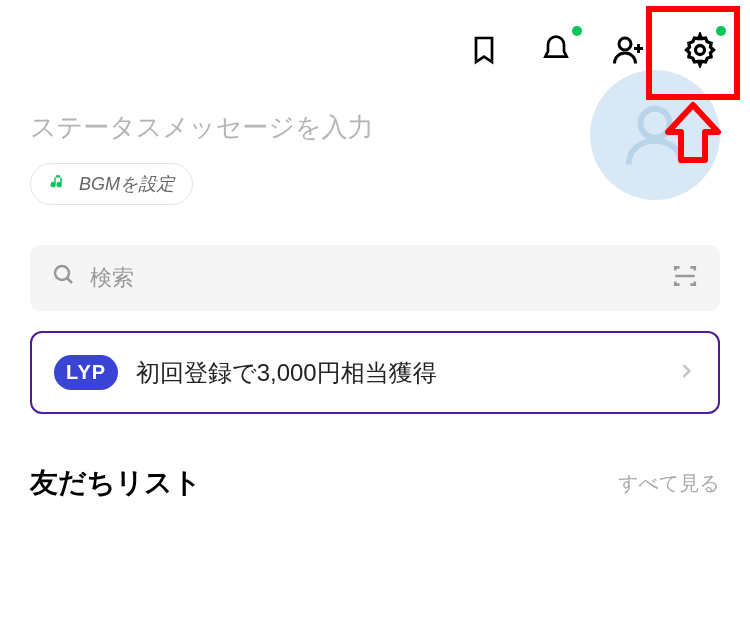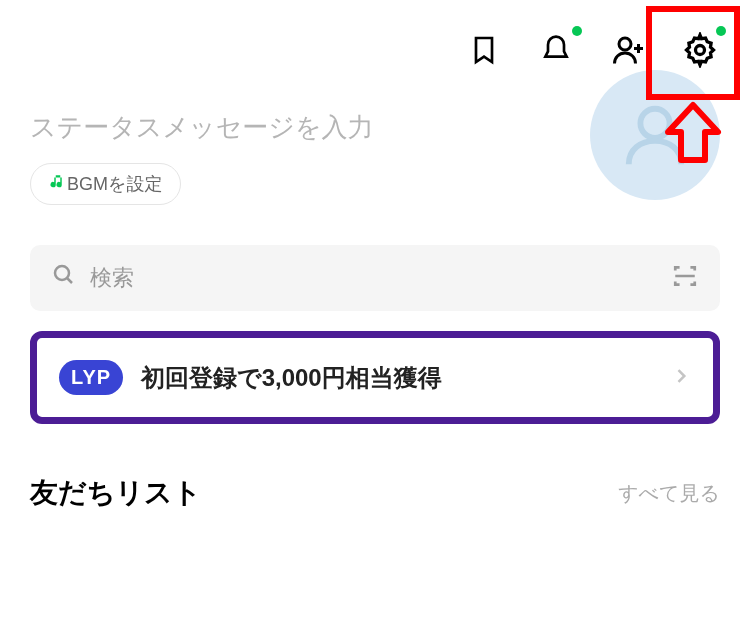--- a/index.html
+++ b/index.html
@@ -58,26 +58,27 @@
       position: relative;
     }
     .status-msg {
       font-size: 26px;
       color: #b5b5b5;
       margin-bottom: 18px;
     }
     .bgm-chip {
       display: inline-flex;
       align-items: center;
-      gap: 0;
+      gap: 12px;
       border: 1px solid #e5e5e5;
       border-radius: 30px;
       padding: 8px 18px;
       font-size: 18px;
       color: #666;
+      font-style: italic;
     }
     .bgm-icon {
       color: #06c755;
     }
     .avatar-circle {
       position: absolute;
       right: 30px;
       top: -10px;
       width: 130px;
       height: 130px;
@@ -102,42 +103,42 @@
     .search-placeholder {
       flex: 1;
       font-size: 22px;
       color: #999;
     }
     .scan-icon-wrap {
       color: #999;
     }
     .promo-card {
       margin: 0 30px;
-      border: 7px solid #4c1d95;
+      border: 2px solid #4c1d95;
       border-radius: 12px;
       padding: 22px 22px;
       display: flex;
       align-items: center;
       gap: 18px;
       justify-content: center;
     }
     .lyp-badge {
       background: #3944d4;
       color: #fff;
       font-weight: bold;
       font-size: 20px;
       padding: 6px 12px;
       border-radius: 18px;
       letter-spacing: 1px;
     }
     .promo-text {
       flex: 1;
       font-size: 24px;
       color: #222;
-      font-weight: 700;
+      font-weight: 400;
     }
     .chevron-right {
       color: #c5c5c5;
     }
     .list-header {
       margin: 50px 30px 0 30px;
       display: flex;
       justify-content: space-between;
       align-items: center;
     }

